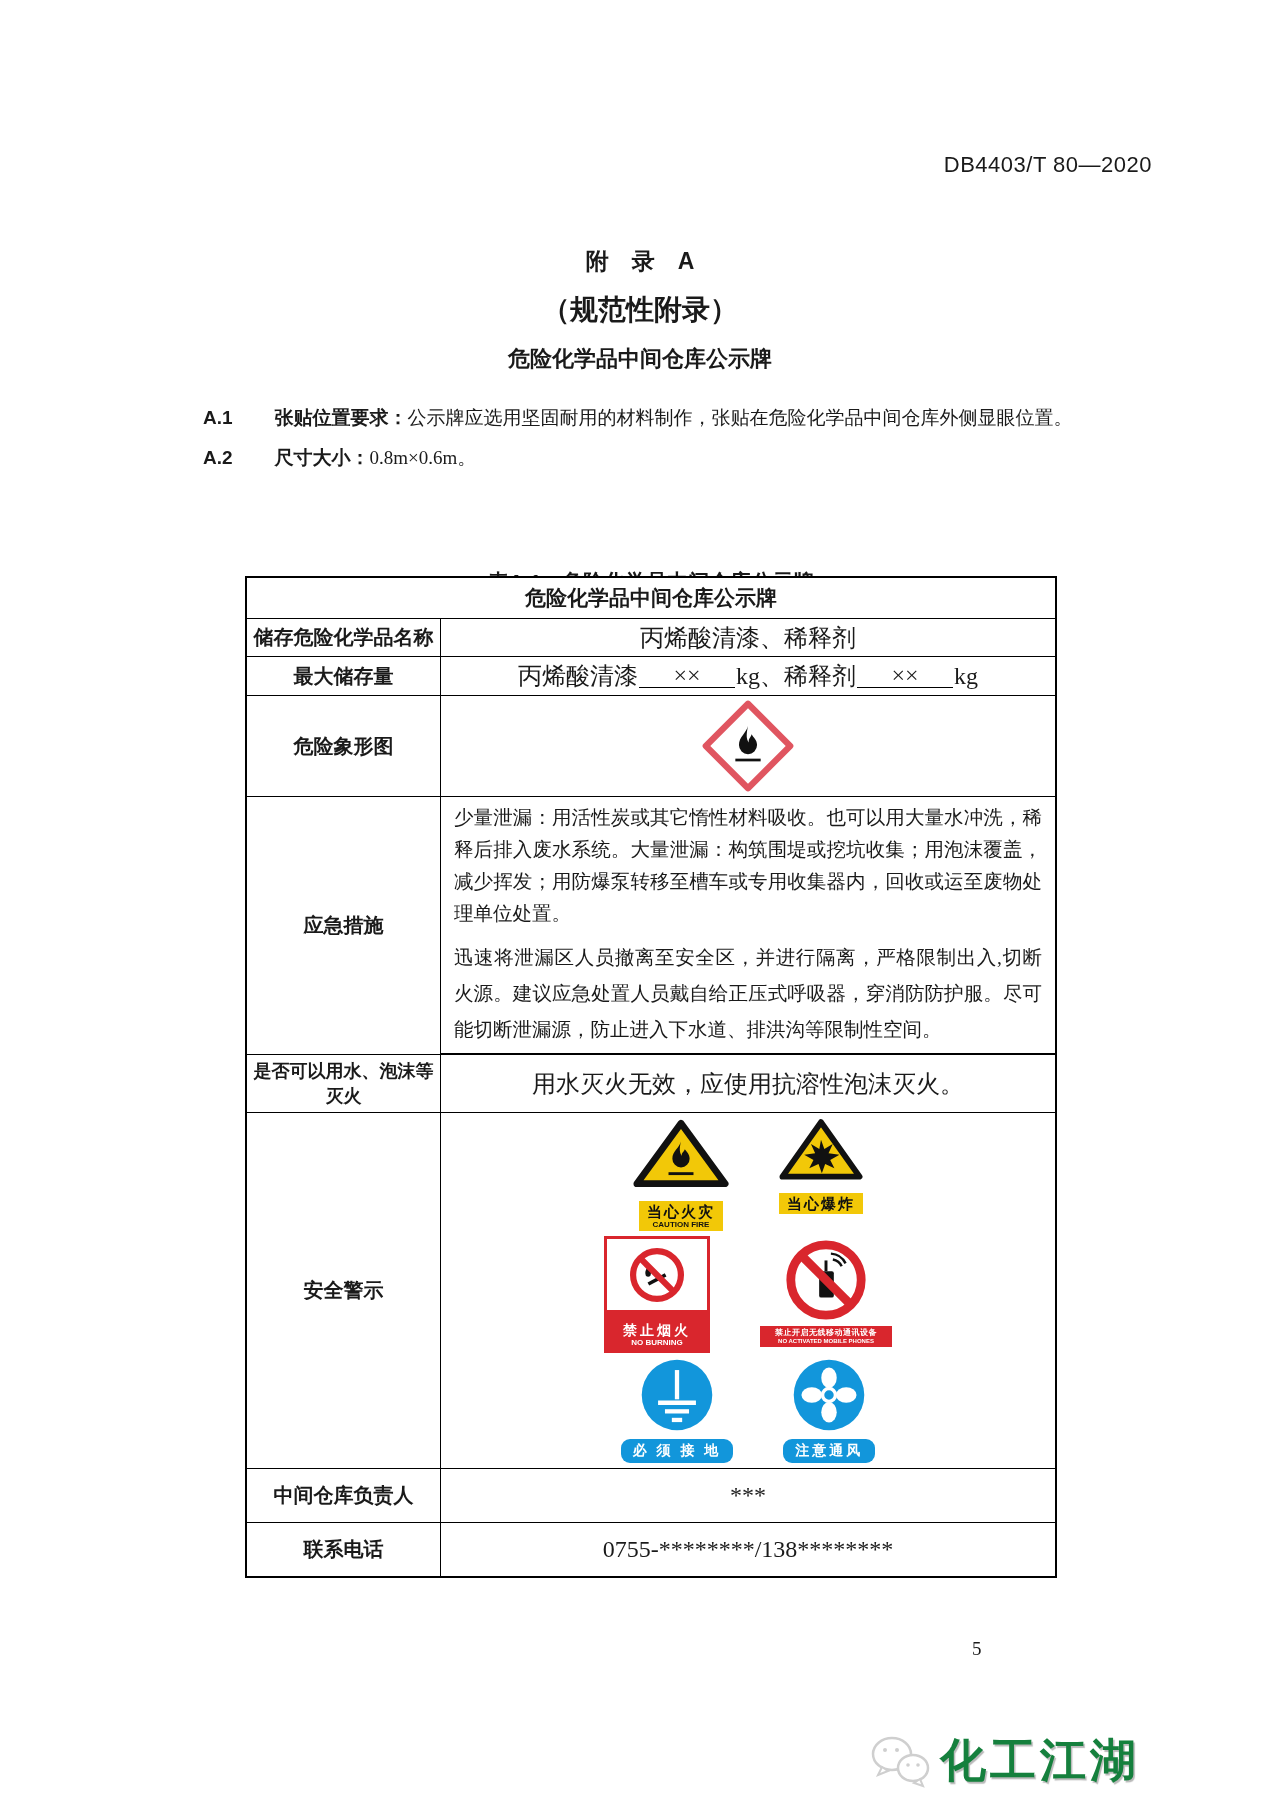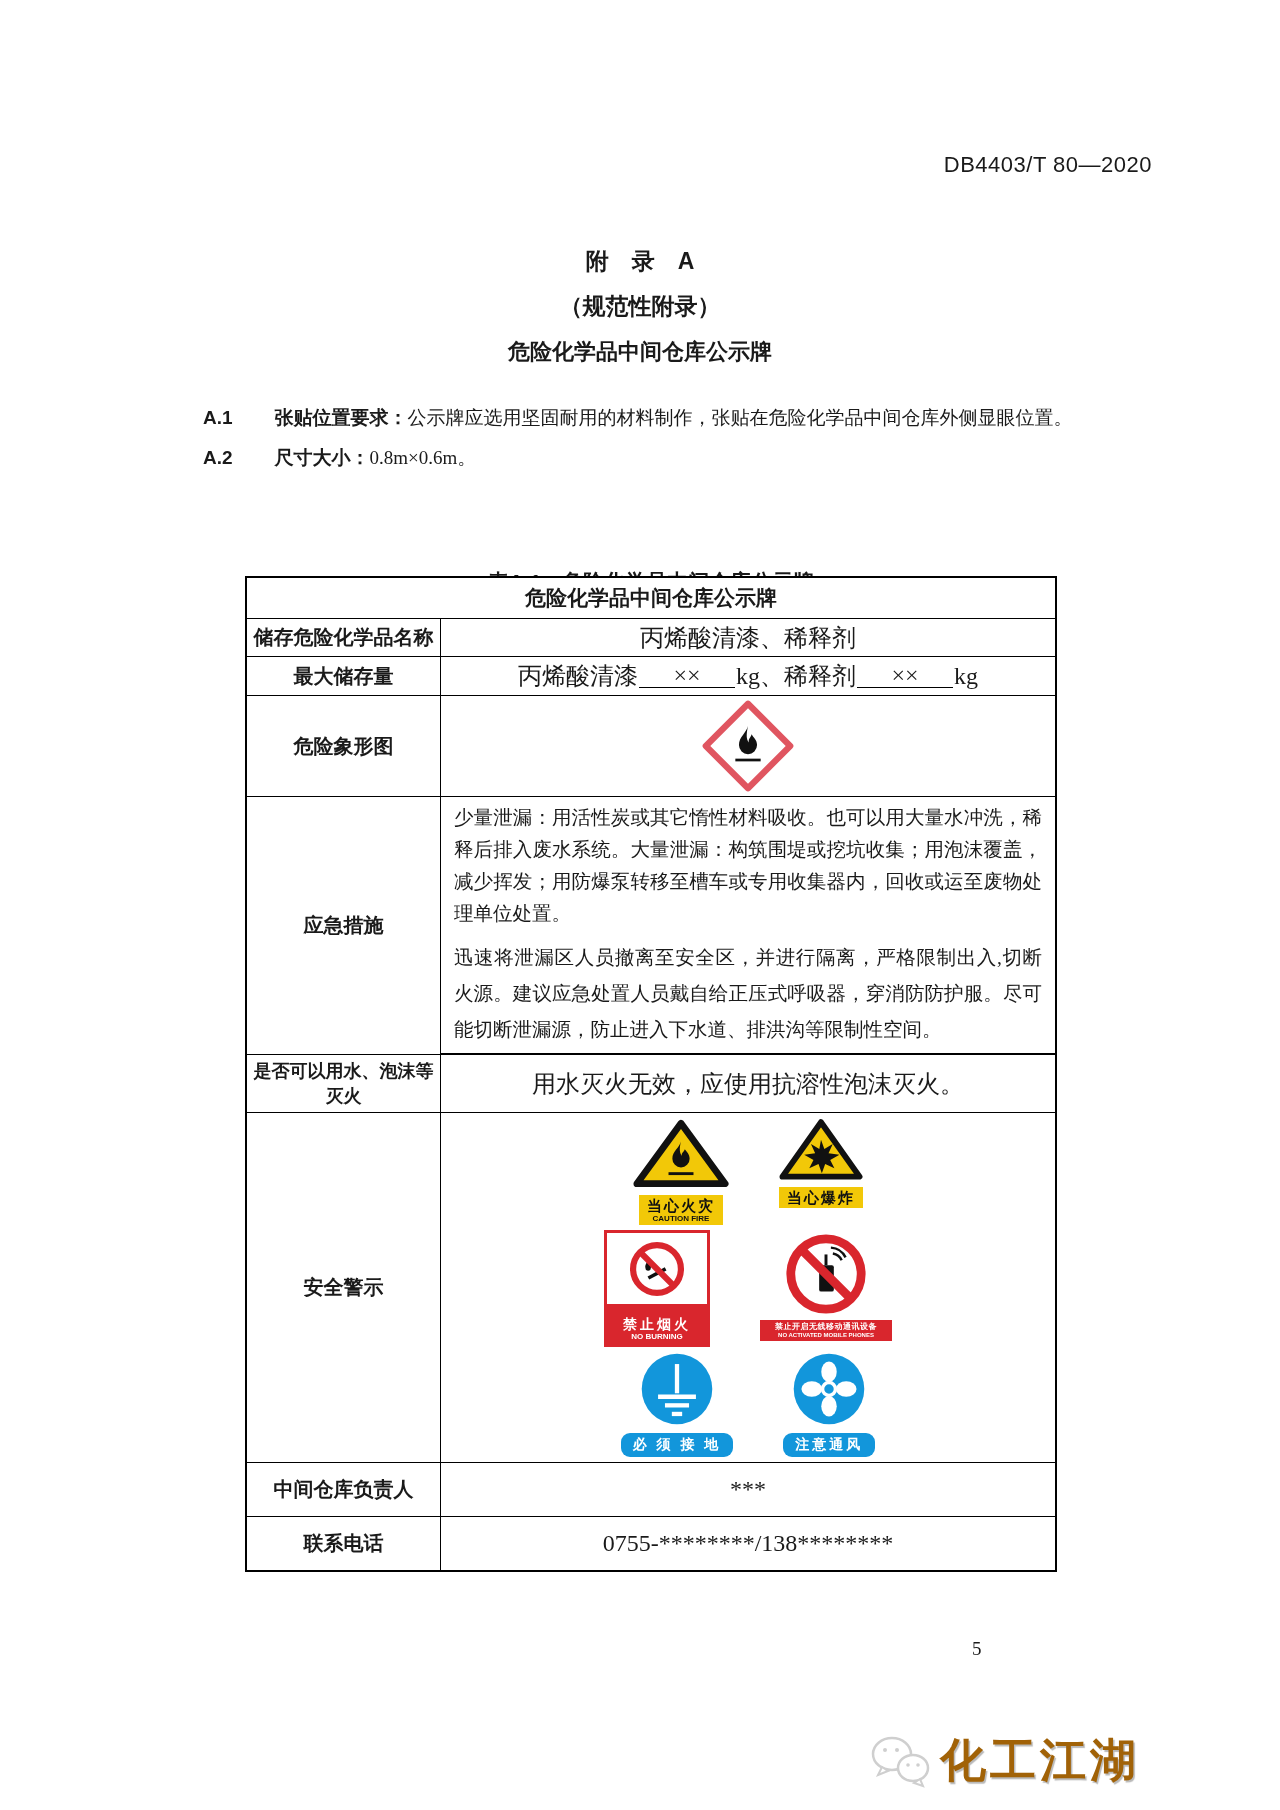--- a/index.html
+++ b/index.html
@@ -10,21 +10,21 @@
   }
   .doc-code {
     position:absolute; top:152px; right:128px;
     font-family:"Liberation Sans", sans-serif; font-size:22px; letter-spacing:.5px;
   }
   .titles {
     position:absolute; top:246px; left:0; width:100%; text-align:center;
     font-family:"Liberation Sans", sans-serif; font-weight:bold;
   }
   .title-1 { font-size:23px; margin-bottom:14px; }
-  .title-2 { font-size:23px; margin-bottom:15px;margin-top:7px; }
+  .title-2 { font-size:28px; margin-bottom:15px;margin-top:7px; }
   .title-3 { font-size:22px; }
   .paras {
     position:absolute; left:153px; top:398px; width:1012px;
     font-size:19px; line-height:40px;
   }
   .para { text-indent:25px; }
   .para .num {
     font-family:"Liberation Sans", sans-serif; font-weight:bold;
     display:inline-block; margin-right:42px;
   }
@@ -64,21 +64,21 @@
   .em-b { line-height:32px; }
   .r-ext { height:58px; }
   .r-ext .lab { font-size:18px; line-height:25px; padding:2px 2px; }
   .signs {
     flex:1; display:flex; flex-direction:column; align-items:center; justify-content:center;
     gap:5px; padding:5px 0;
   }
   .srow { display:flex; gap:50px; align-items:flex-start; justify-content:center; }
   .sign { display:flex; flex-direction:column; align-items:center; }
   .plate { text-align:center; font-family:"Liberation Sans", sans-serif; font-weight:bold; }
-  .plate-y { background:#F2C808; color:#111; padding:2px 8px; margin-top:7px; }
+  .plate-y { background:#F2C808; color:#111; padding:2px 8px; margin-top:13px; }
   .plate-y .pl1 { font-size:15px; letter-spacing:2px; line-height:17px; }
   .plate-y .pl2 { font-size:8px; line-height:9px; }
   .nb-card {
     border:3px solid #D9262D; background:#fff; padding:5px 6px 0;
     display:flex; flex-direction:column; align-items:center; width:106px;
   }
   .nb-band { background:#D9262D; color:#fff; width:106px; margin:4px -6px 0; text-align:center; padding:12px 0 3px;
     font-family:"Liberation Sans", sans-serif; font-weight:bold; }
   .nb-band .pl1 { font-size:14px; letter-spacing:3px; line-height:16px; }
   .nb-band .pl2 { font-size:8px; line-height:9px; }
@@ -87,21 +87,21 @@
   .plate-r .pl2 { font-size:6px; line-height:7px; }
   .plate-b { background:#1296DB; color:#fff; font-size:14px; letter-spacing:3px; padding:3px 12px; margin-top:7px;border-radius:9px; }
   .r-mgr { height:54px; }
   .r-phone { height:54px; }
   .page-num { position:absolute; left:972px; top:1638px; font-size:19px; }
   .watermark {
     position:absolute; top:1730px; right:140px; display:flex; align-items:center; gap:8px;
   }
   .watermark-text {
     font-family:"Liberation Serif", serif; font-weight:bold; font-size:46px;
-    color:#a16207; text-shadow:1.5px 1.5px 1px #b9b9b9; letter-spacing:4px;
+    color:#15803d; text-shadow:1.5px 1.5px 1px #b9b9b9; letter-spacing:4px;
   }
 </style>
 </head>
 <body>
 
 <div class="page">
 
   <div class="doc-code">DB4403/T 80—2020</div>
 
   <div class="titles">

